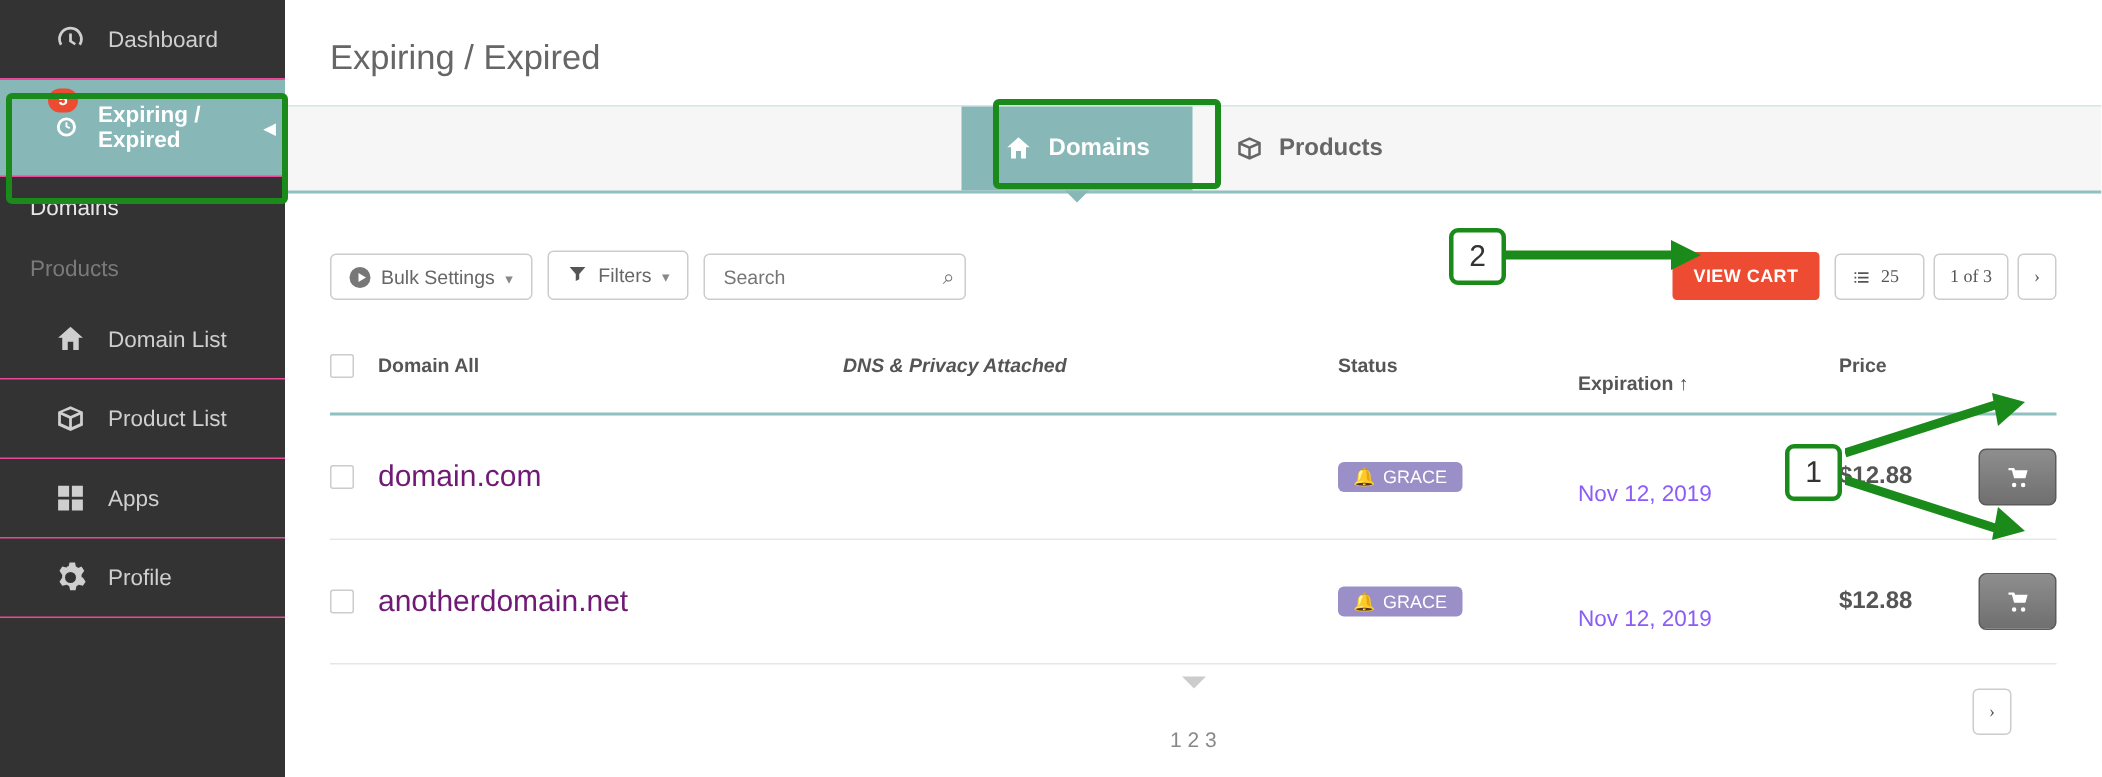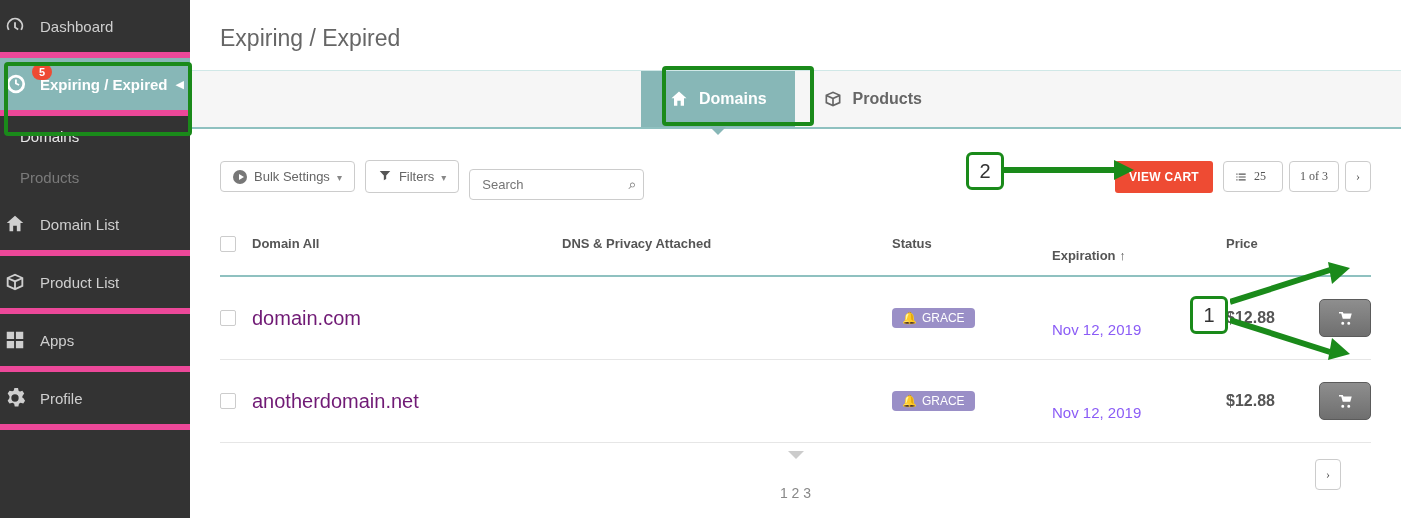--- a/index.html
+++ b/index.html
@@ -1,58 +1,58 @@
 <!DOCTYPE html>
 <html><head>
 <meta charset="utf-8">
 <style>
   * { box-sizing: border-box; margin: 0; padding: 0; }
   body { font-family: Arial, Helvetica, sans-serif; background: #f9f9f9; color: #444; width: 1401px; height: 518px; overflow: hidden; }
   .app { display: flex; height: 100%; }
 
   
   .sidebar { width: 190px; background: #333333; color: #ccc; display: flex; flex-direction: column; font-size: 15px; }
-  .side-item { display: flex; align-items: center; padding: 15px 4px; border-bottom: 6px solid #ec4899; color: #cfcfcf; cursor: pointer; gap: 14px; }
+  .side-item { display: flex; align-items: center; padding: 15px 36px; border-bottom: 1px solid #ec4899; color: #cfcfcf; cursor: pointer; gap: 14px; }
   .side-item .icon { width: 22px; height: 22px; display: flex; align-items: center; justify-content: center; fill: #cfcfcf; color:#cfcfcf;}
   .side-item.active { background: #87b7b7; color: #fff; position: relative; }
   .side-item .badge { position: absolute; background: #ee4b33; color: #fff; font-size: 11px; padding: 2px 7px; border-radius: 10px; left: 32px; top: 6px; font-weight: bold; }
   .side-sub { padding: 12px 20px; font-size: 15px; color: #c7c7c7; background: #333; cursor: pointer; }
   .side-sub.active { color: #e7e7e7; }
   .side-sub.muted { color: #7a7a7a; }
 
   
   .main { flex: 1; background: #fff; padding: 0; position: relative; }
   .page-title { font-size: 23px; color: #666; margin: 25px 0 18px 30px; font-weight: normal; }
 
   
   .tabs-wrap { border-top: 1px solid #d0e8e7; border-bottom: 2px solid #8fc1c0; display: flex; justify-content: center; background: #f6f6f6; }
   .tab { display: flex; align-items: center; gap: 10px; padding: 18px 28px; font-size: 16px; font-weight: bold; color: #666; cursor: pointer; position: relative; }
   .tab.active { background: #87b7b7; color: #fff; }
   .tab .icon { width: 20px; height: 20px; fill: currentColor; }
   .tab.active:after { content:""; position:absolute; bottom:-8px; left:50%; margin-left:-8px; border-left:8px solid transparent; border-right:8px solid transparent; border-top:8px solid #87b7b7; }
 
   
-  .toolbar { display: flex; align-items: center; padding: 24px 30px 14px; gap: 10px; }
+  .toolbar { display: flex; align-items: flex-end; padding: 24px 30px 14px; gap: 10px; }
   .btn { border: 1px solid #ccc; background: #fff; border-radius: 4px; padding: 7px 12px; font-size: 13px; color: #666; display: inline-flex; align-items: center; gap: 7px; cursor: pointer; }
   .btn .caret:after { content:"▾"; font-size:10px; color:#888; }
   .search-wrap { position: relative; display: inline-flex; align-items: center; margin-top: 16px; }
   .search { border: 1px solid #ccc; border-radius: 4px; padding: 7px 32px 7px 12px; font-size: 13px; width: 175px; }
   .search-icon { position: absolute; right: 8px; color: #777; font-size: 14px; }
   .toolbar-spacer { flex: 1; }
   .btn-red { background: #ee4b33; color: #fff; border: none; border-radius: 3px; padding: 9px 14px; font-size: 12px; font-weight: bold; letter-spacing: 0.3px; cursor: pointer; }
   .pager-group { display: flex; gap: 6px; align-items: center; }
   .pager-btn { border: 1px solid #ccc; border-radius: 4px; padding: 7px 10px; font-size: 12px; color: #555; background:#fff; display:inline-flex; align-items:center; gap:6px; cursor:pointer;font-family:Liberation Serif, serif; }
   .icon-sm { width:14px; height:14px; fill:#555; }
 
   
   .table { margin: 0 30px; }
   .thead { display: flex; align-items: center; padding: 10px 0 12px; border-bottom: 2px solid #8fc1c0; font-size: 13px; font-weight: bold; color: #555; }
   .col-check { width: 32px; display:flex; align-items:center; }
   .col-name { width: 310px; }
-  .col-dns { width: 330px; }
+  .col-dns { width: 330px; font-style: italic; }
   .col-status { width: 160px; }
   .col-exp { width: 174px; margin-top: 24px; }
   .col-price { width: 90px; }
   .col-cart { flex: 1; text-align: right; }
   .chk { width: 16px; height: 16px; border: 1px solid #ccc; border-radius: 2px; background:#fff; display:inline-block; }
 
   .trow { display: flex; align-items: center; padding: 20px 0; border-bottom: 1px solid #e6e6e6; }
   .domain-name { font-size: 20px; color: #701a75; }
   .grace { background: #9a8fc7; color: #fff; font-size: 12px; padding: 3px 10px; border-radius: 4px; display: inline-flex; align-items: center; gap: 5px; }
   .exp-date { color: #8b5cf6; font-size: 15px; }

